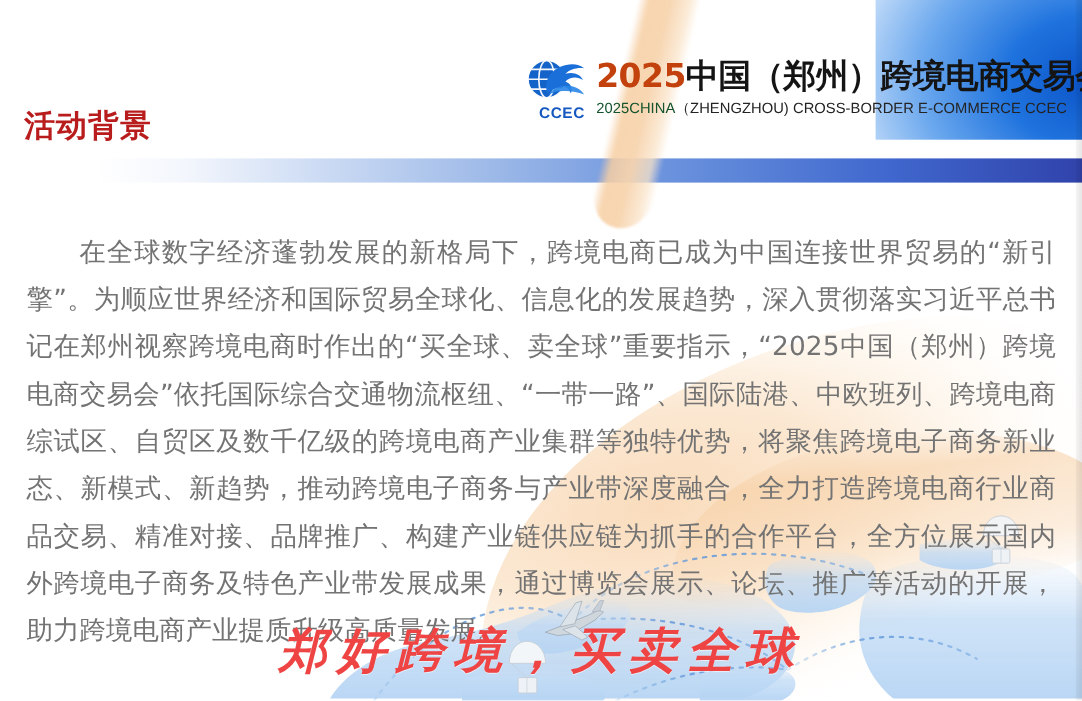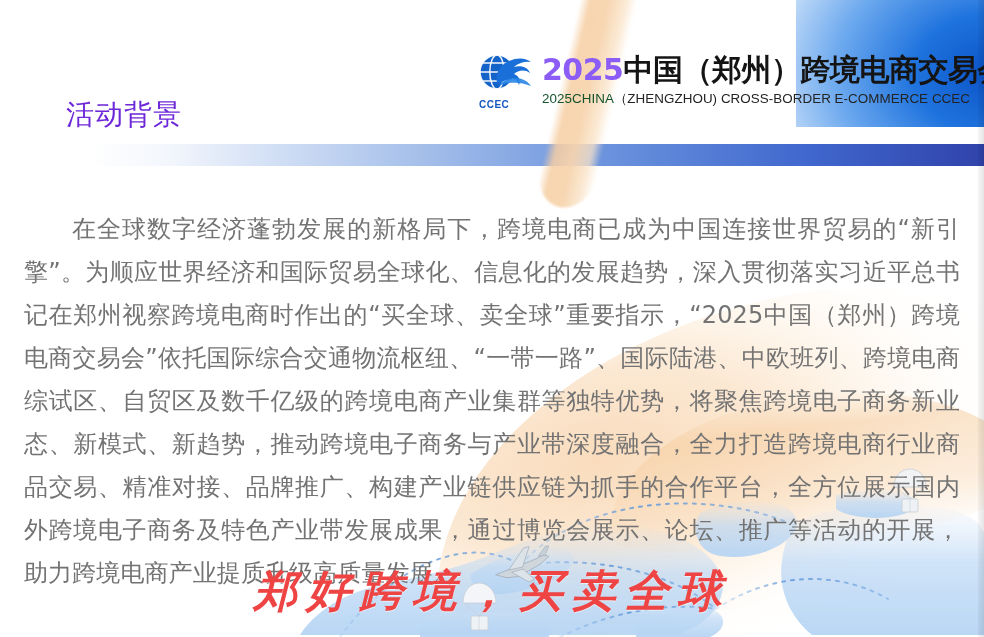--- a/index.html
+++ b/index.html
@@ -133,39 +133,39 @@
   }
   .logo-mark {
     position: relative;
     width: 56px;
     height: 58px;
     flex: 0 0 auto;
   }
   .logo-mark svg { display: block; }
   .logo-ccec {
     position: absolute;
-    left: 1px;
+    left: 12px;
     bottom: 0;
-    font-size: 10px;
+    font-size: 14px;
     font-weight: 700;
     letter-spacing: 0.5px;
     color: #1558c0;
     font-family: "Liberation Sans", sans-serif;
   }
   .logo-text { padding-top: 1px; }
   .logo-title-cn {
     font-size: 30px;
     font-weight: 700;
     color: #141414;
     letter-spacing: -0.5px;
     line-height: 1.12;
     white-space: nowrap;
     font-family: "DejaVu Sans", "Liberation Sans", sans-serif;
   }
-  .logo-title-cn .yr { color: #8b5cf6; }
+  .logo-title-cn .yr { color: #c2410c; }
   .logo-title-en {
     margin-top: 3px;
     font-size: 13.4px;
     font-weight: 400;
     color: #232323;
     letter-spacing: 0.05px;
     white-space: nowrap;
     font-family: "Liberation Sans", sans-serif;
   }
   .logo-title-en .yr-en { color: #14532d; }
@@ -181,26 +181,25 @@
     font-size: 34px;
     font-weight: 400;
     color: #2f55a4;
     letter-spacing: 0.2px;
     line-height: 1.05;
     font-family: "Liberation Sans", sans-serif;
   }
   .heading-cn {
     margin-top: 4px;
     font-size: 28px;
-    font-weight: 400;
-    color: #6d28d9;
+    font-weight: 700;
+    color: #b91c1c;
     letter-spacing: 1px;
     line-height: 1.1;
     font-family: "DejaVu Sans", "Liberation Sans", sans-serif;
-    margin-left: 44px;
   }
 
   
   .body-copy {
     position: absolute;
     left: 24px;
     top: 208px;
     width: 936px;
     z-index: 5;
     font-size: 24px;

